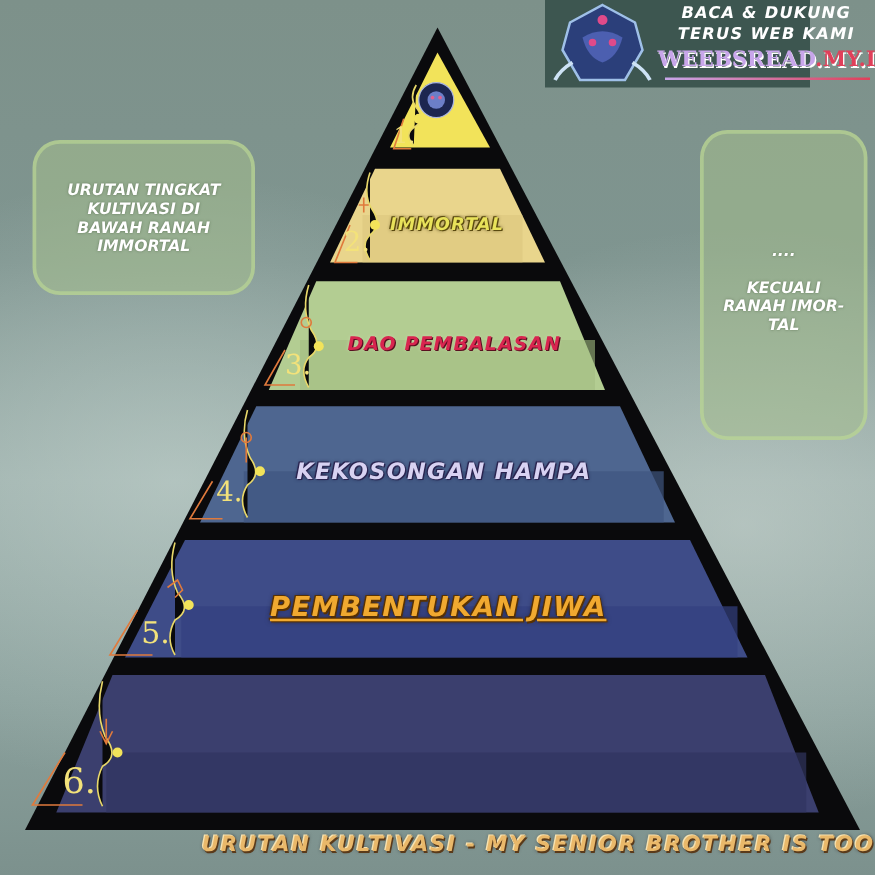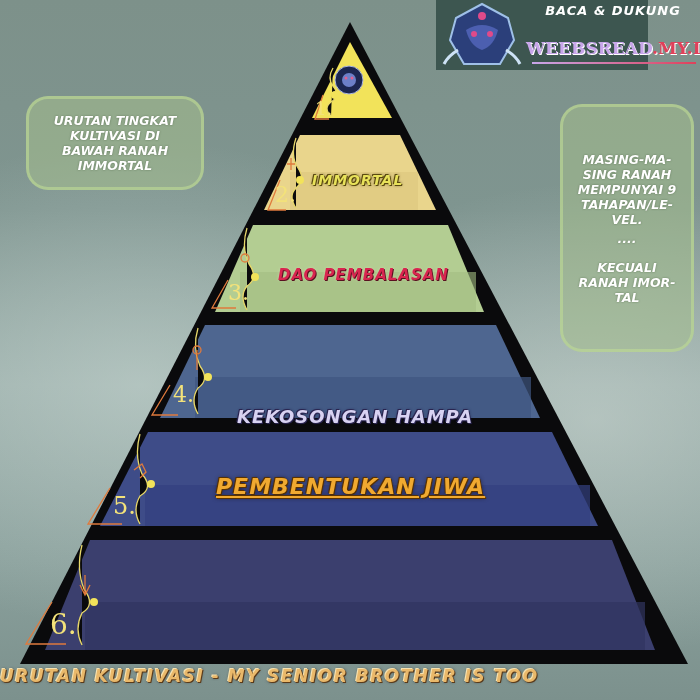--- a/index.html
+++ b/index.html
@@ -15,21 +15,21 @@
     letter-spacing:1px;white-space:nowrap;text-align:center;}
   .num{position:absolute;font-family:"DejaVu Serif",serif;color:#f3e27a;font-size:22px;}
   .note{position:absolute;border-radius:22px;background:rgba(164,190,140,0.55);
     border:3px solid rgba(190,220,150,0.6);color:#fff;text-align:center;
     font-family:"DejaVu Sans",sans-serif;font-style:italic;font-weight:bold;font-size:12.5px;line-height:15px;
     display:flex;align-items:center;justify-content:center;box-sizing:border-box;
     text-shadow:0 0 2px rgba(60,80,50,0.6);}
   .banner{position:absolute;left:436px;top:0;width:212px;height:70px;background:#3d5650;}
   .banner .line{position:absolute;left:92px;width:170px;color:#fff;font-style:italic;font-weight:bold;font-size:13px;letter-spacing:1px;text-align:center;}
   .banner .brand{position:absolute;left:90px;top:38px;width:174px;text-align:center;font-family:"DejaVu Serif",serif;font-size:17px;font-weight:bold;}
-  .footer{position:absolute;left:0;top:666px;width:700px;text-align:left;font-style:italic;font-weight:bold;font-size:17px;letter-spacing:1.5px;
+  .footer{position:absolute;left:0;top:666px;width:700px;text-align:right;font-style:italic;font-weight:bold;font-size:17px;letter-spacing:1.5px;
     color:#e9b86a;text-shadow:1px 1px 0 #5a3a1a,-1px -1px 0 #f6e2b0,0 0 3px #333;}
 </style>
 </head>
 <body>
 
 <div class="stage">
 
   <svg class="pyr" width="700" height="700" viewBox="0 0 700 700">
 
     <polygon points="350,22 20,664 688,664" fill="#0a0a0c"></polygon>
@@ -95,43 +95,43 @@
 
   <span class="num" style="left:315px;top:98px;font-size:18px;">1.</span>
   <span class="num" style="left:275px;top:182px;">2.</span>
   <span class="num" style="left:228px;top:280px;">3.</span>
   <span class="num" style="left:173px;top:382px;">4.</span>
   <span class="num" style="left:113px;top:492px;font-size:24px;">5.</span>
   <span class="num" style="left:50px;top:608px;font-size:28px;">6.</span>
 
   <span class="tier-label" style="left:312px;top:172px;font-size:14px;color:#e8e25a;text-shadow:1px 1px 0 #5a4a10,-1px -1px 0 #5a4a10,0 0 3px #3a2e00;">IMMORTAL</span>
   <span class="tier-label" style="left:278px;top:266px;font-size:15px;color:#d8254f;text-shadow:1px 1px 0 #5a1020,0 0 3px #c8d8a8;">DAO PEMBALASAN</span>
-  <span class="tier-label" style="left:237px;top:367px;font-size:18px;color:#d8d2f2;text-shadow:1px 1px 0 #2a2450,-1px -1px 0 #2a2450,0 0 3px #1a1a40;margin-top:39px;">KEKOSONGAN HAMPA</span>
+  <span class="tier-label" style="left:237px;top:367px;font-size:18px;color:#d8d2f2;text-shadow:1px 1px 0 #2a2450,-1px -1px 0 #2a2450,0 0 3px #1a1a40;">KEKOSONGAN HAMPA</span>
   <span class="tier-label" style="left:216px;top:474px;font-size:22px;color:#f0a930;text-shadow:1px 1px 0 #5a3200,-1px -1px 0 #5a3200,0 0 4px #1a1a30;text-decoration:underline;">PEMBENTUKAN JIWA</span>
 
-  <div class="note" style="left:26px;top:96px;width:178px;height:94px;padding:10px 18px;">
+  <div class="note" style="left:26px;top:112px;width:178px;height:124px;padding:10px 18px;">
     <span>URUTAN TINGKAT KULTIVASI DI BAWAH RANAH IMMORTAL</span>
   </div>
 
   <div class="note" style="left:560px;top:104px;width:134px;height:248px;padding:10px 10px;flex-direction:column;">
-    <span>MASING-MA-SING RANAH MEMPUNYAI 9 TAHAPAN/LE-VEL.</span>
     <span style="margin:4px 0 14px;">....</span>
     <span>KECUALI RANAH IMOR-TAL</span>
   </div>
 
   <div class="banner">
     <svg width="88" height="70" style="position:absolute;left:2px;top:0;">
       <path d="M44,4 L70,18 L76,40 L62,64 L26,64 L12,40 L18,18 Z" fill="#2b3f7a" stroke="#9fc0e8" stroke-width="2"></path>
       <path d="M28,30 q16,-10 32,0 q-4,16 -16,20 q-12,-4 -16,-20z" fill="#4c5fb0"></path>
       <circle cx="36" cy="34" r="3" fill="#e04a8a"></circle>
       <circle cx="52" cy="34" r="3" fill="#e04a8a"></circle>
       <circle cx="44" cy="16" r="4" fill="#e04a8a"></circle>
       <path d="M20,50 q-10,6 -14,14 M68,50 q10,6 14,14" stroke="#cde2f5" stroke-width="3" fill="none"></path>
     </svg>
     <div class="line" style="top:3px;">BACA &amp; DUKUNG</div>
+    <div class="line" style="top:20px;">TERUS WEB KAMI</div>
     <div class="brand">
       <span style="color:#c8a6ea;text-shadow:1px 1px 0 #fff;text-align:center;">WEEBSREAD</span><span style="color:#e0405a;text-shadow:1px 1px 0 #fff;">.MY.ID</span>
     </div>
     <div style="position:absolute;left:96px;top:62px;width:164px;height:2px;background:linear-gradient(90deg,#c8a6ea,#e0405a);"></div>
   </div>
 
   <div class="footer">URUTAN KULTIVASI - MY SENIOR BROTHER IS TOO</div>
 </div>
 
 </body></html>

